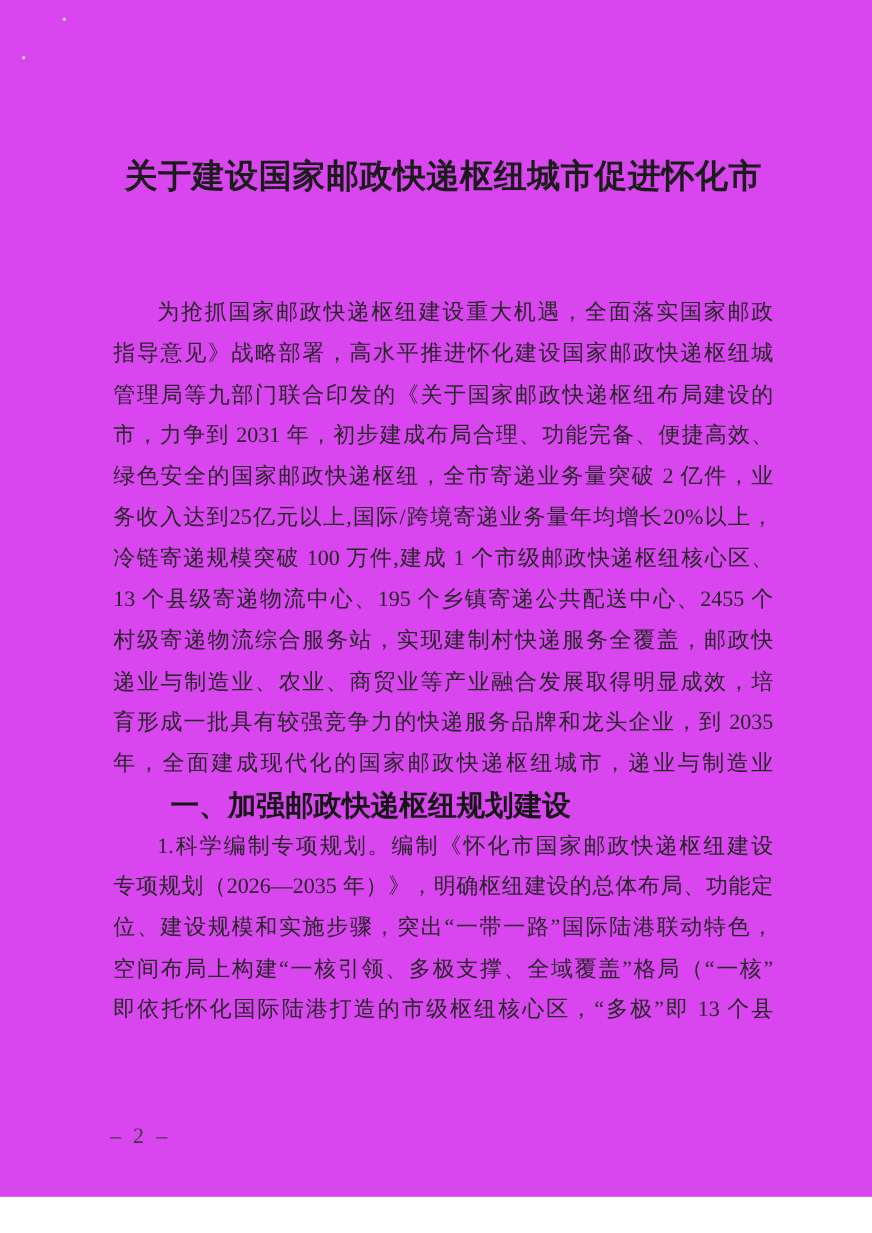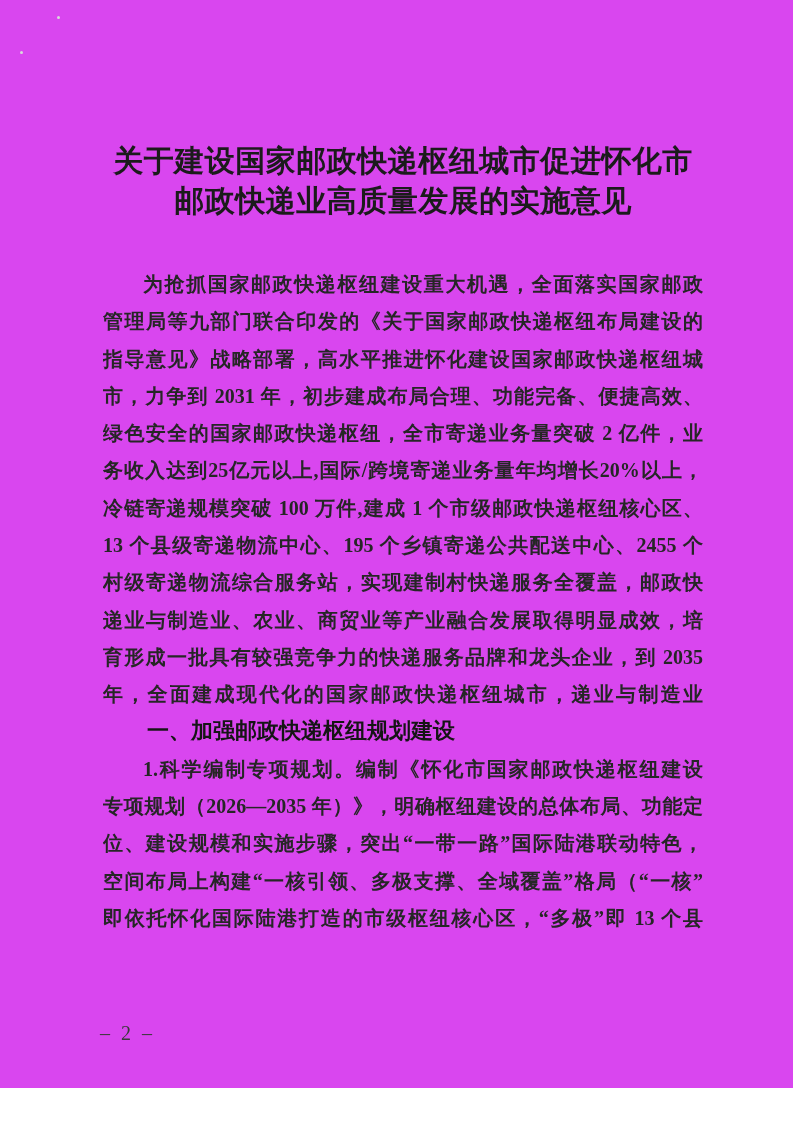--- a/index.html
+++ b/index.html
@@ -31,32 +31,31 @@
     top: 266px;
     width: 600px;
     font-size: 20px;
     color: #262626;
   }
   .line {
     height: 37.3px;
     line-height: 37.3px;
     overflow: hidden;
     white-space: nowrap;
-    font-weight: bold;
   }
   .j {
     white-space: normal;
     text-align: justify;
     text-align-last: justify;
   }
   .indent { text-indent: 2em; }
   .heading {
-    font-family: Liberation Mono, monospace;
+    font-family: Liberation Serif, serif;
     font-weight: 700;
-    font-size: 22px;
+    font-size: 26px;
     color: #151515;
     text-indent: 2em;
   }
   .pageno {
     position: absolute;
     left: 100px;
     top: 1022px;
     font-size: 20px;
     letter-spacing: 3px;
     color: #3a3a3a;
@@ -74,27 +73,26 @@
 </head>
 <body>
 
 <div class="page">
 
   <span class="speck speck-1"></span>
   <span class="speck speck-2"></span>
 
   <h1 class="title">
     <div>关于建设国家邮政快递枢纽城市促进怀化市</div>
-    <div>邮政快递业高质量发展的实施意见</div>
   </h1>
 
   <div class="body-block">
     <div class="line j indent">为抢抓国家邮政快递枢纽建设重大机遇，全面落实国家邮政</div>
+    <div class="line j">指导意见》战略部署，高水平推进怀化建设国家邮政快递枢纽城</div>
     <div class="line j">管理局等九部门联合印发的《关于国家邮政快递枢纽布局建设的</div>
-    <div class="line j">指导意见》战略部署，高水平推进怀化建设国家邮政快递枢纽城</div>
     <div class="line j">市，力争到 2031 年，初步建成布局合理、功能完备、便捷高效、</div>
     <div class="line j">绿色安全的国家邮政快递枢纽，全市寄递业务量突破 2 亿件，业</div>
     <div class="line j">务收入达到25亿元以上,国际/跨境寄递业务量年均增长20%以上，</div>
     <div class="line j">冷链寄递规模突破 100 万件,建成 1 个市级邮政快递枢纽核心区、</div>
     <div class="line j">13 个县级寄递物流中心、195 个乡镇寄递公共配送中心、2455 个</div>
     <div class="line j">村级寄递物流综合服务站，实现建制村快递服务全覆盖，邮政快</div>
     <div class="line j">递业与制造业、农业、商贸业等产业融合发展取得明显成效，培</div>
     <div class="line j">育形成一批具有较强竞争力的快递服务品牌和龙头企业，到 2035</div>
     <div class="line j">年，全面建成现代化的国家邮政快递枢纽城市，递业与制造业</div>
 

